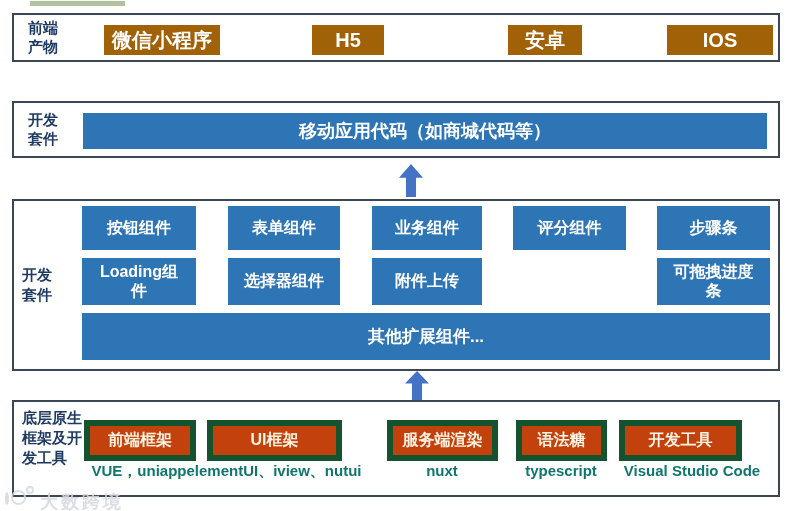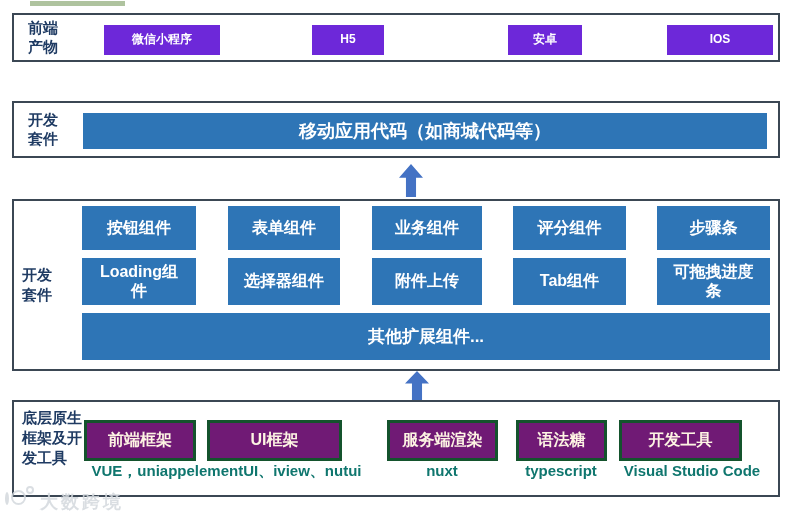--- a/index.html
+++ b/index.html
@@ -17,23 +17,23 @@
   .sec-label{position:absolute;color:#1f3b63;font-weight:bold;font-size:15px;line-height:1.32;
              word-break:break-all;white-space:normal;}
   .lbl-products{left:14px;top:50%;transform:translateY(-50%);width:34px;}
   .lbl-codebase{left:14px;top:50%;transform:translateY(-50%);width:34px;}
   .lbl-devkit{left:8px;top:50%;transform:translateY(-50%);width:34px;}
   .lbl-foundation{left:8px;top:6px;width:62px;z-index:1;}
 
   
   .box{position:absolute;display:flex;align-items:center;justify-content:center;text-align:center;
        color:#fff;font-weight:bold;box-sizing:border-box;line-height:1.15;}
-  .green{background:#6d28d9;font-size:12px;}
+  .green{background:#a16207;font-size:20px;}
   .blue{background:#2e75b6;font-size:16px;}
-  .orange{background:#701a75;border:3px solid #14532d;color:#fdf4e3;font-size:16px;z-index:2;}
+  .orange{background:#c2410c;border:6px solid #14532d;color:#fdf4e3;font-size:16px;z-index:2;}
 
   
   .g1{left:90px;top:10px;width:116px;height:30px;}
   .g2{left:298px;top:10px;width:72px;height:30px;}
   .g3{left:494px;top:10px;width:74px;height:30px;}
   .g4{left:653px;top:10px;width:106px;height:30px;}
 
   
   .code-bar{left:69px;top:10px;width:684px;height:36px;font-size:18px;}
 
@@ -105,21 +105,20 @@
 
     <div class="box blue r1 c1">按钮组件</div>
     <div class="box blue r1 c2">表单组件</div>
     <div class="box blue r1 c3">业务组件</div>
     <div class="box blue r1 c5">步骤条</div>
     <div class="box blue r1 c4">评分组件</div>
 
     <div class="box blue r2 c1">Loading组件</div>
     <div class="box blue r2 c2">选择器组件</div>
     <div class="box blue r2 c3">附件上传</div>
-    <div class="box blue r2 c4">Tab组件</div>
     <div class="box blue r2 c5">可拖拽进度条</div>
 
     <div class="box blue more-bar">其他扩展组件...</div>
   </div>
 
   <div class="up-arrow arrow2"></div>
 
   <div class="sec sec-foundation">
     <div class="sec-label lbl-foundation">底层原生框架及开发工具</div>
 

